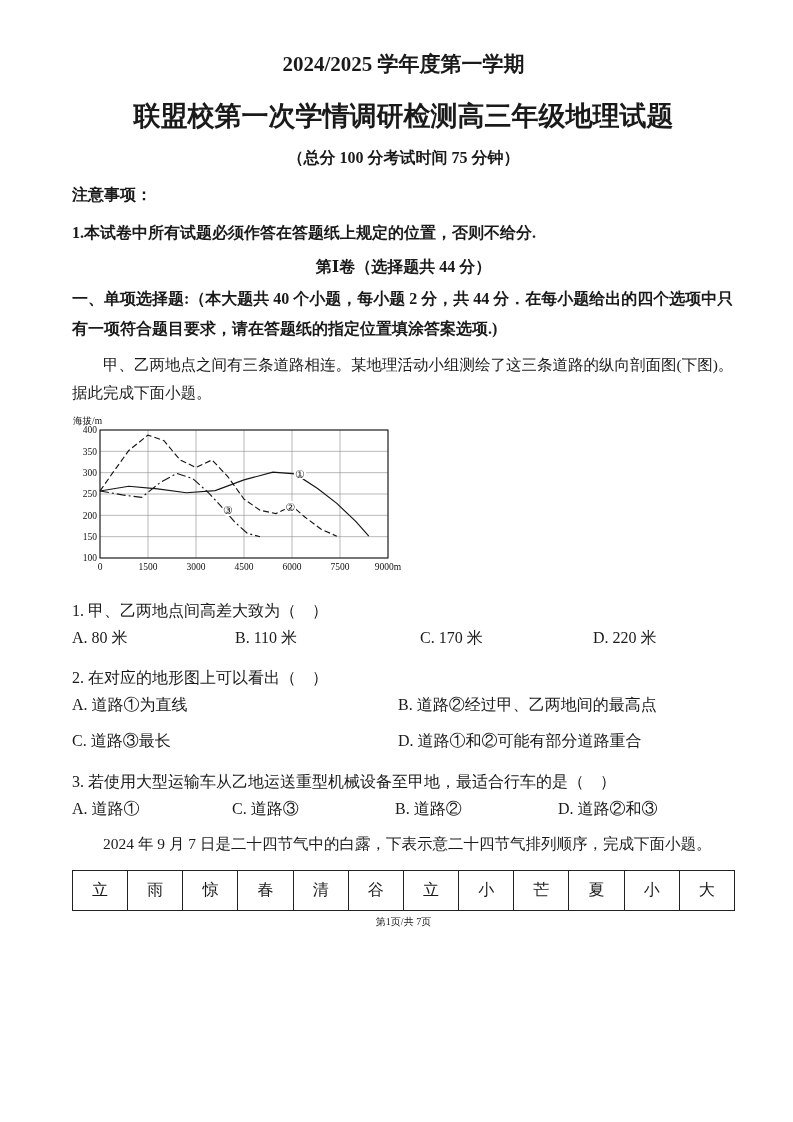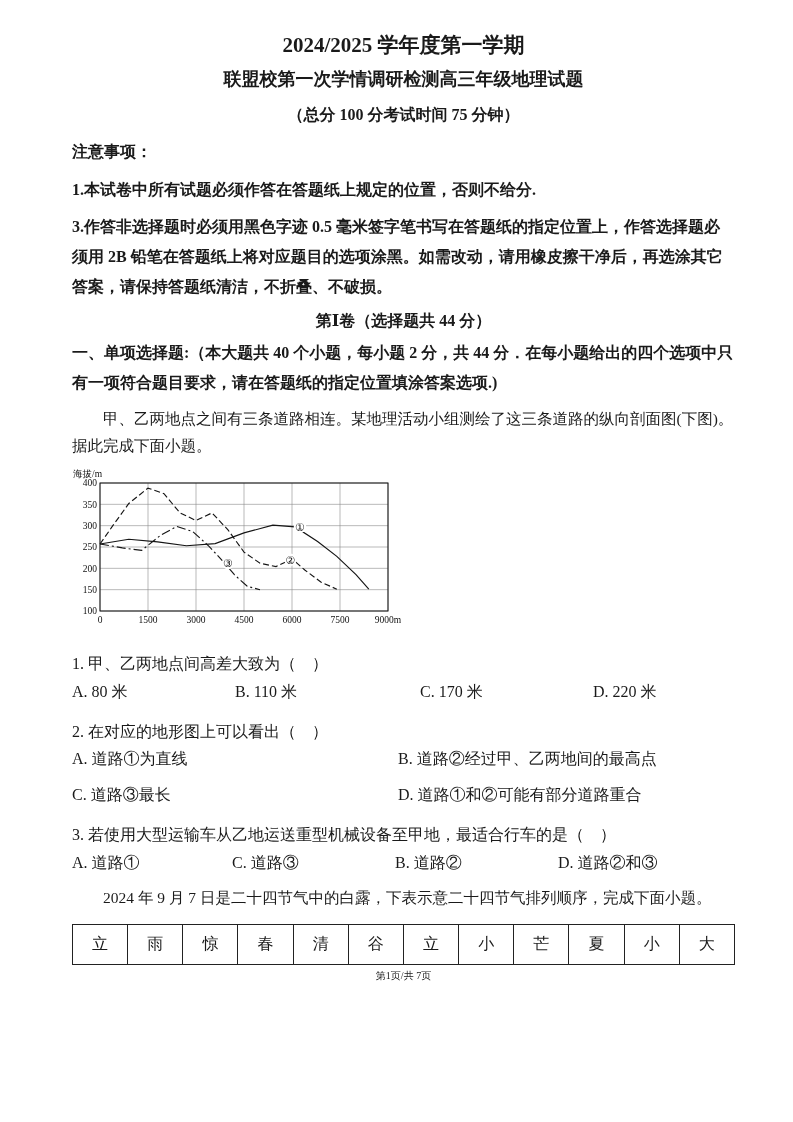--- a/index.html
+++ b/index.html
@@ -1,23 +1,23 @@
 <!DOCTYPE html>
 <html><head>
 <meta charset="utf-8">
 <style>
   * { margin:0; padding:0; box-sizing:border-box; }
   html,body { background:#ffffff; }
   .page {
     width:793px; height:1122px; margin:0 auto; background:#ffffff; color:#1a1a1a;
     font-family:"Liberation Serif","DejaVu Serif",serif;
-    font-size:16px; padding:31px 58px 0 72px; position:relative; overflow:hidden;
+    font-size:16px; padding:50px 58px 0 72px; position:relative; overflow:hidden;
   }
   .title1 { font-size:21px; font-weight:bold; text-align:center; }
-  .title2 { font-size:18px; font-weight:bold; text-align:center; margin-top:8px; }
+  .title2 { font-size:27px; font-weight:bold; text-align:center; margin-top:20px; }
   .subtitle { font-size:16px; font-weight:bold; text-align:center; margin-top:14px; }
   .notice-head { font-weight:bold; margin-top:12px; line-height:1.8; }
   .notice { font-weight:bold; line-height:1.85; margin-top:8px; }
   .section-head { font-weight:bold; text-align:center; margin-top:6px; line-height:1.8; }
   .intro { font-weight:bold; line-height:1.85; margin-top:2px; }
   .passage { line-height:1.75; margin-top:8px; text-indent:2em; font-size:15.5px; }
   .chart-wrap { margin-top:8px; }
   .chart-wrap svg text { font-family:"Liberation Serif","DejaVu Serif",serif; }
   .question { margin-top:13px; line-height:1.7; }
   .opts { display:grid; line-height:1.7; }
@@ -32,21 +32,20 @@
 <body>
 
 <div class="page">
 
   <div class="title1">2024/2025 学年度第一学期</div>
   <div class="title2">联盟校第一次学情调研检测高三年级地理试题</div>
   <div class="subtitle">（总分 100 分考试时间 75 分钟）</div>
 
   <div class="notice-head">注意事项：</div>
   <p class="notice">1.本试卷中所有试题必须作答在答题纸上规定的位置，否则不给分.</p>
-  <p class="notice">3.作答非选择题时必须用黑色字迹 0.5 毫米签字笔书写在答题纸的指定位置上，作答选择题必须用 2B 铅笔在答题纸上将对应题目的选项涂黑。如需改动，请用橡皮擦干净后，再选涂其它答案，请保持答题纸清洁，不折叠、不破损。</p>
 
   <div class="section-head">第Ⅰ卷（选择题共 44 分）</div>
   <p class="intro">一、单项选择题:（本大题共 40 个小题，每小题 2 分，共 44 分．在每小题给出的四个选项中只有一项符合题目要求，请在答题纸的指定位置填涂答案选项.)</p>
 
   <p class="passage">甲、乙两地点之间有三条道路相连。某地理活动小组测绘了这三条道路的纵向剖面图(下图)。据此完成下面小题。</p>
 
   <div class="chart-wrap">
     <svg id="chart-svg" width="330" height="166">
         <line x1="28" y1="144" x2="316" y2="144" stroke="#8a8a8a" stroke-width="0.6"></line>
         <text x="25" y="147.2" text-anchor="end" font-size="9.5" fill="#111">100</text>

